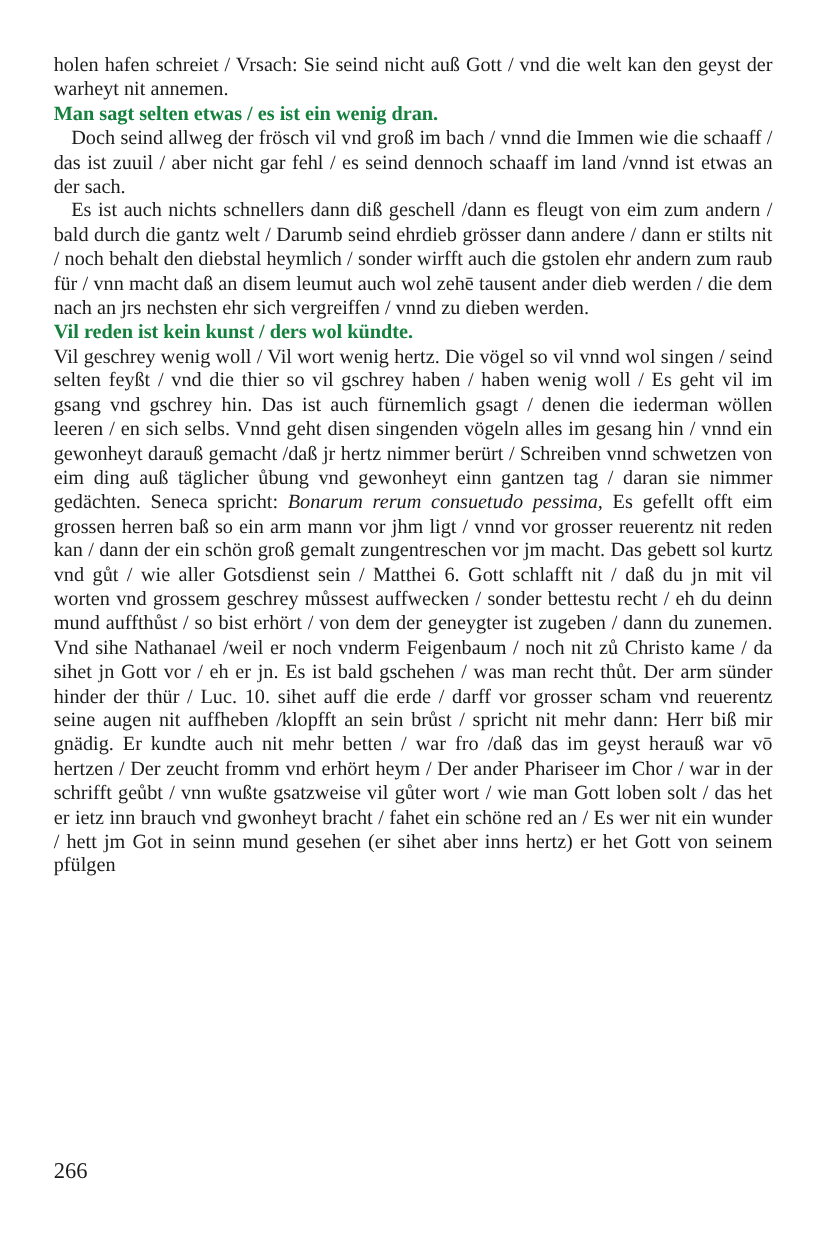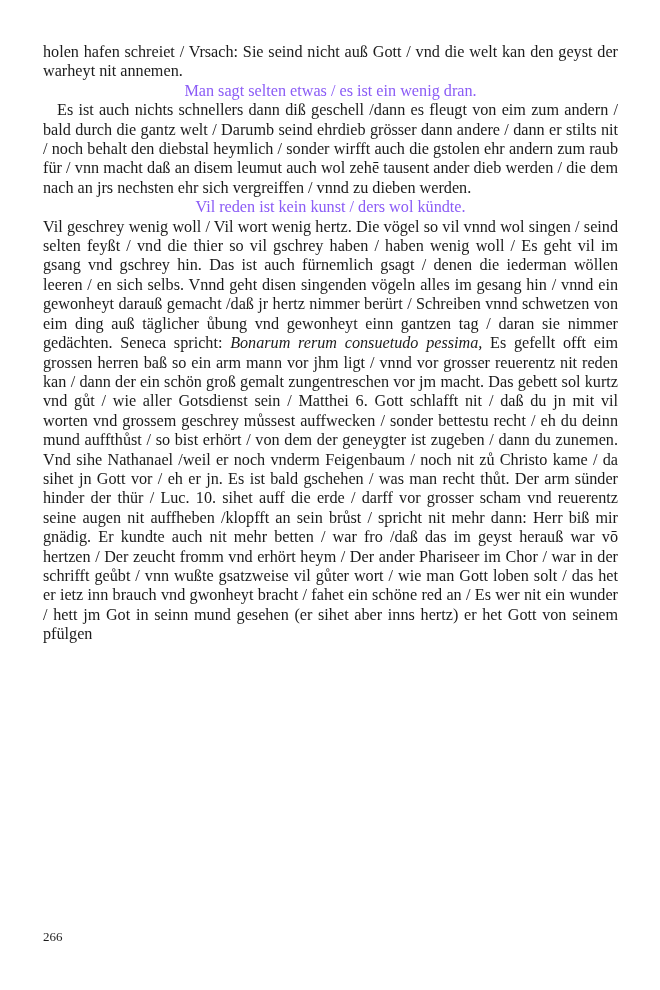--- a/index.html
+++ b/index.html
@@ -28,56 +28,57 @@
     hyphens: none;
   }
   .text-block p {
     margin: 0;
     padding: 0;
   }
   .text-block p.indent {
     text-indent: 14px;
   }
   .section-heading {
-    font-weight: normal;
-    text-align: center;
-    color: #8b5cf6;
+    font-weight: bold;
+    text-align: left;
+    color: #15803d;
     margin: 0;
   }
   .heading-1 {
     margin-top: 27px;
     margin-bottom: 11px;
   }
   .heading-2 {
     margin-top: 31px;
     margin-bottom: 14px;
   }
   .italic-seg {
     font-style: italic;
   }
   .page-number {
     position: absolute;
     left: 43px;
     top: 929px;
-    font-size: 13px;
+    font-size: 18px;
     line-height: 15px;
     color: #1b1b1b;
   }
 </style>
 </head>
 <body>
 
 <div class="page">
   <div class="text-block">
 
     <p>holen hafen schreiet / Vrsach: Sie seind nicht auß Gott / vnd die welt kan den geyst der warheyt nit annemen.</p>
 
     <p class="section-heading heading-1">Man sagt selten etwas / es ist ein wenig dran.</p>
 
 
+    <p class="indent">Doch seind allweg der frösch vil vnd groß im bach / vnnd die Immen wie die schaaff / das ist zuuil / aber nicht gar fehl / es seind dennoch schaaff im land /vnnd ist etwas an der sach.</p>
 
     <p class="indent">Es ist auch nichts schnellers dann diß geschell /dann es fleugt von eim zum andern / bald durch die gantz welt / Darumb seind ehrdieb grösser dann andere / dann er stilts nit / noch behalt den diebstal heymlich / sonder wirfft auch die gstolen ehr andern zum raub für / vnn macht daß an disem leumut auch wol zehē tausent ander dieb werden / die dem nach an jrs nechsten ehr sich vergreiffen / vnnd zu dieben werden.</p>
 
     <p class="section-heading heading-2">Vil reden ist kein kunst / ders wol kündte.</p>
 
     <p><span>Vil geschrey wenig woll / Vil wort wenig hertz. Die vögel so vil vnnd wol singen / seind selten feyßt / vnd die thier so vil gschrey haben / haben wenig woll / Es geht vil im gsang vnd gschrey hin. Das ist auch fürnemlich gsagt / denen die iederman wöllen leeren / en sich selbs. Vnnd geht disen singenden vögeln alles im gesang hin / vnnd ein gewonheyt darauß gemacht /daß jr hertz nimmer berürt / Schreiben vnnd schwetzen von eim ding auß täglicher ůbung vnd gewonheyt einn gantzen tag / daran sie nimmer gedächten. Seneca spricht: </span><span class="italic-seg">Bonarum rerum consuetudo pessima,</span><span> Es gefellt offt eim grossen herren baß so ein arm mann vor jhm ligt / vnnd vor grosser reuerentz nit reden kan / dann der ein schön groß gemalt zungentreschen vor jm macht. Das gebett sol kurtz vnd gůt / wie aller Gotsdienst sein / Matthei 6. Gott schlafft nit / daß du jn mit vil worten vnd grossem geschrey můssest auffwecken / sonder bettestu recht / eh du deinn mund auffthůst / so bist erhört / von dem der geneygter ist zugeben / dann du zunemen. Vnd sihe Nathanael /weil er noch vnderm Feigenbaum / noch nit zů Christo kame / da sihet jn Gott vor / eh er jn. Es ist bald gschehen / was man recht thůt. Der arm sünder hinder der thür / Luc. 10. sihet auff die erde / darff vor grosser scham vnd reuerentz seine augen nit auffheben /klopfft an sein brůst / spricht nit mehr dann: Herr biß mir gnädig. Er kundte auch nit mehr betten / war fro /daß das im geyst herauß war vō hertzen / Der zeucht fromm vnd erhört heym / Der ander Phariseer im Chor / war in der schrifft geůbt / vnn wußte gsatzweise vil gůter wort / wie man Gott loben solt / das het er ietz inn brauch vnd gwonheyt bracht / fahet ein schöne red an / Es wer nit ein wunder / hett jm Got in seinn mund gesehen (er sihet aber inns hertz) er het Gott von seinem pfülgen</span></p>
 
   </div>
 
   <div class="page-number">266</div>

